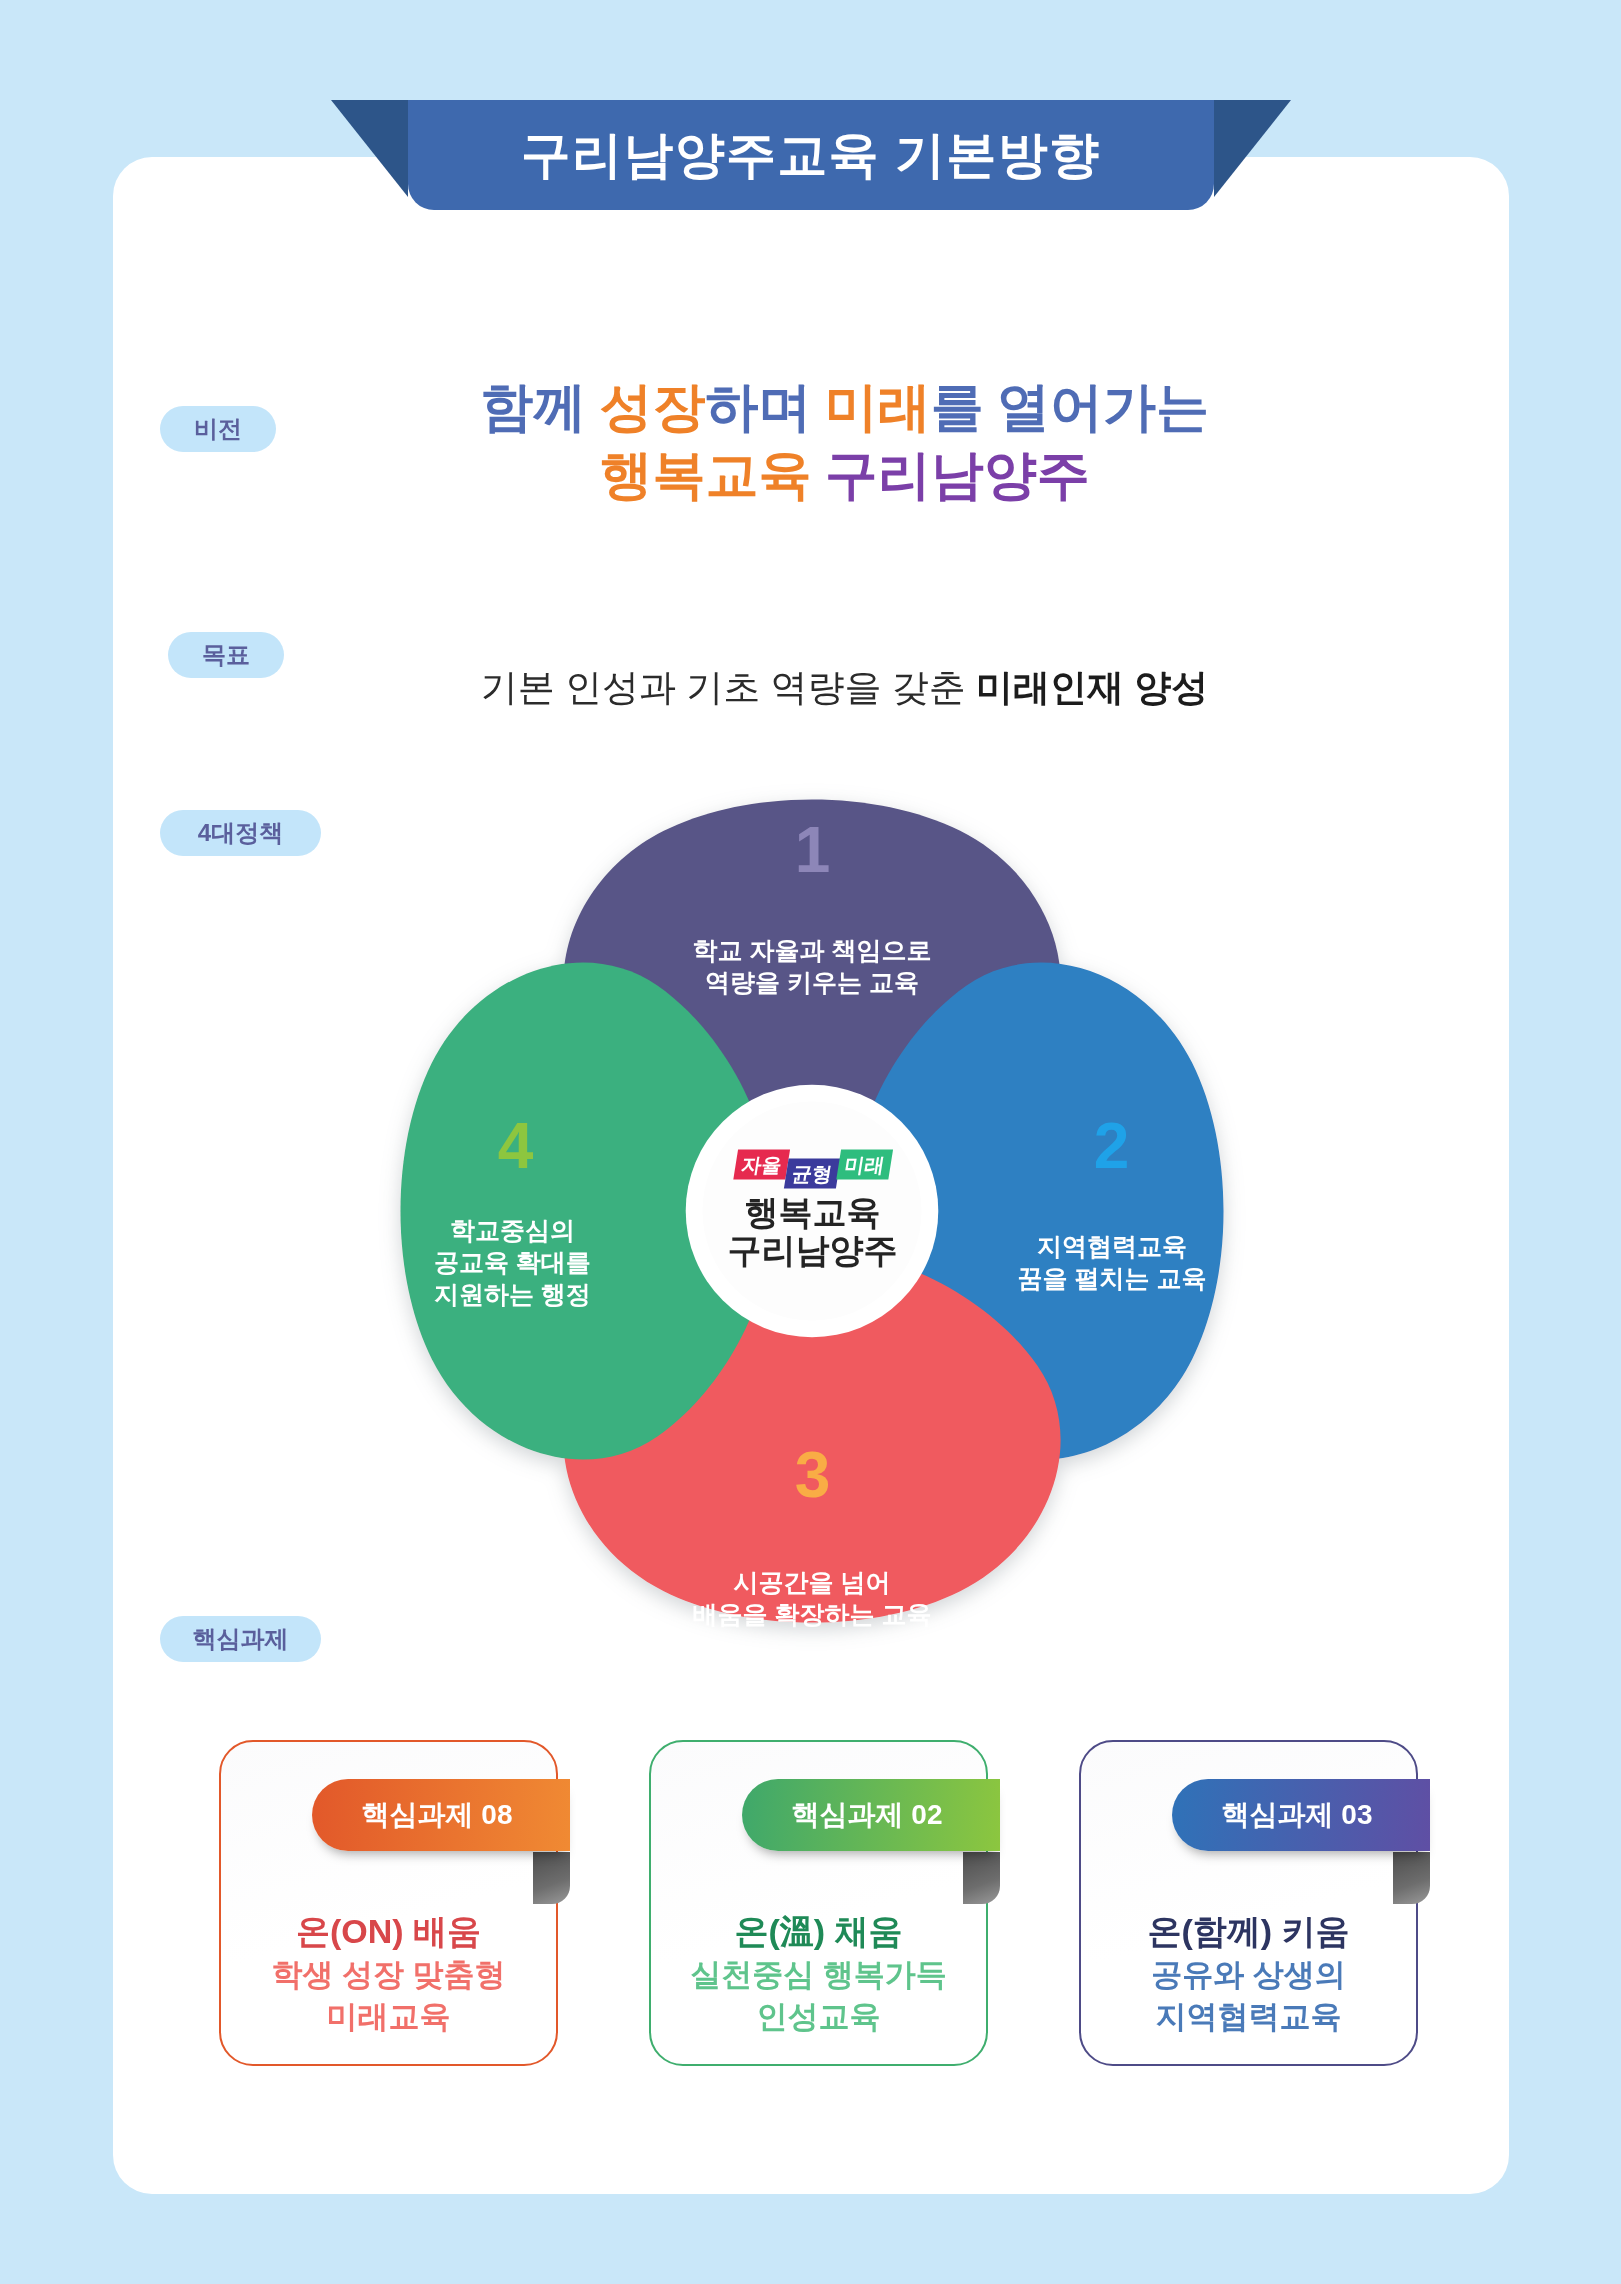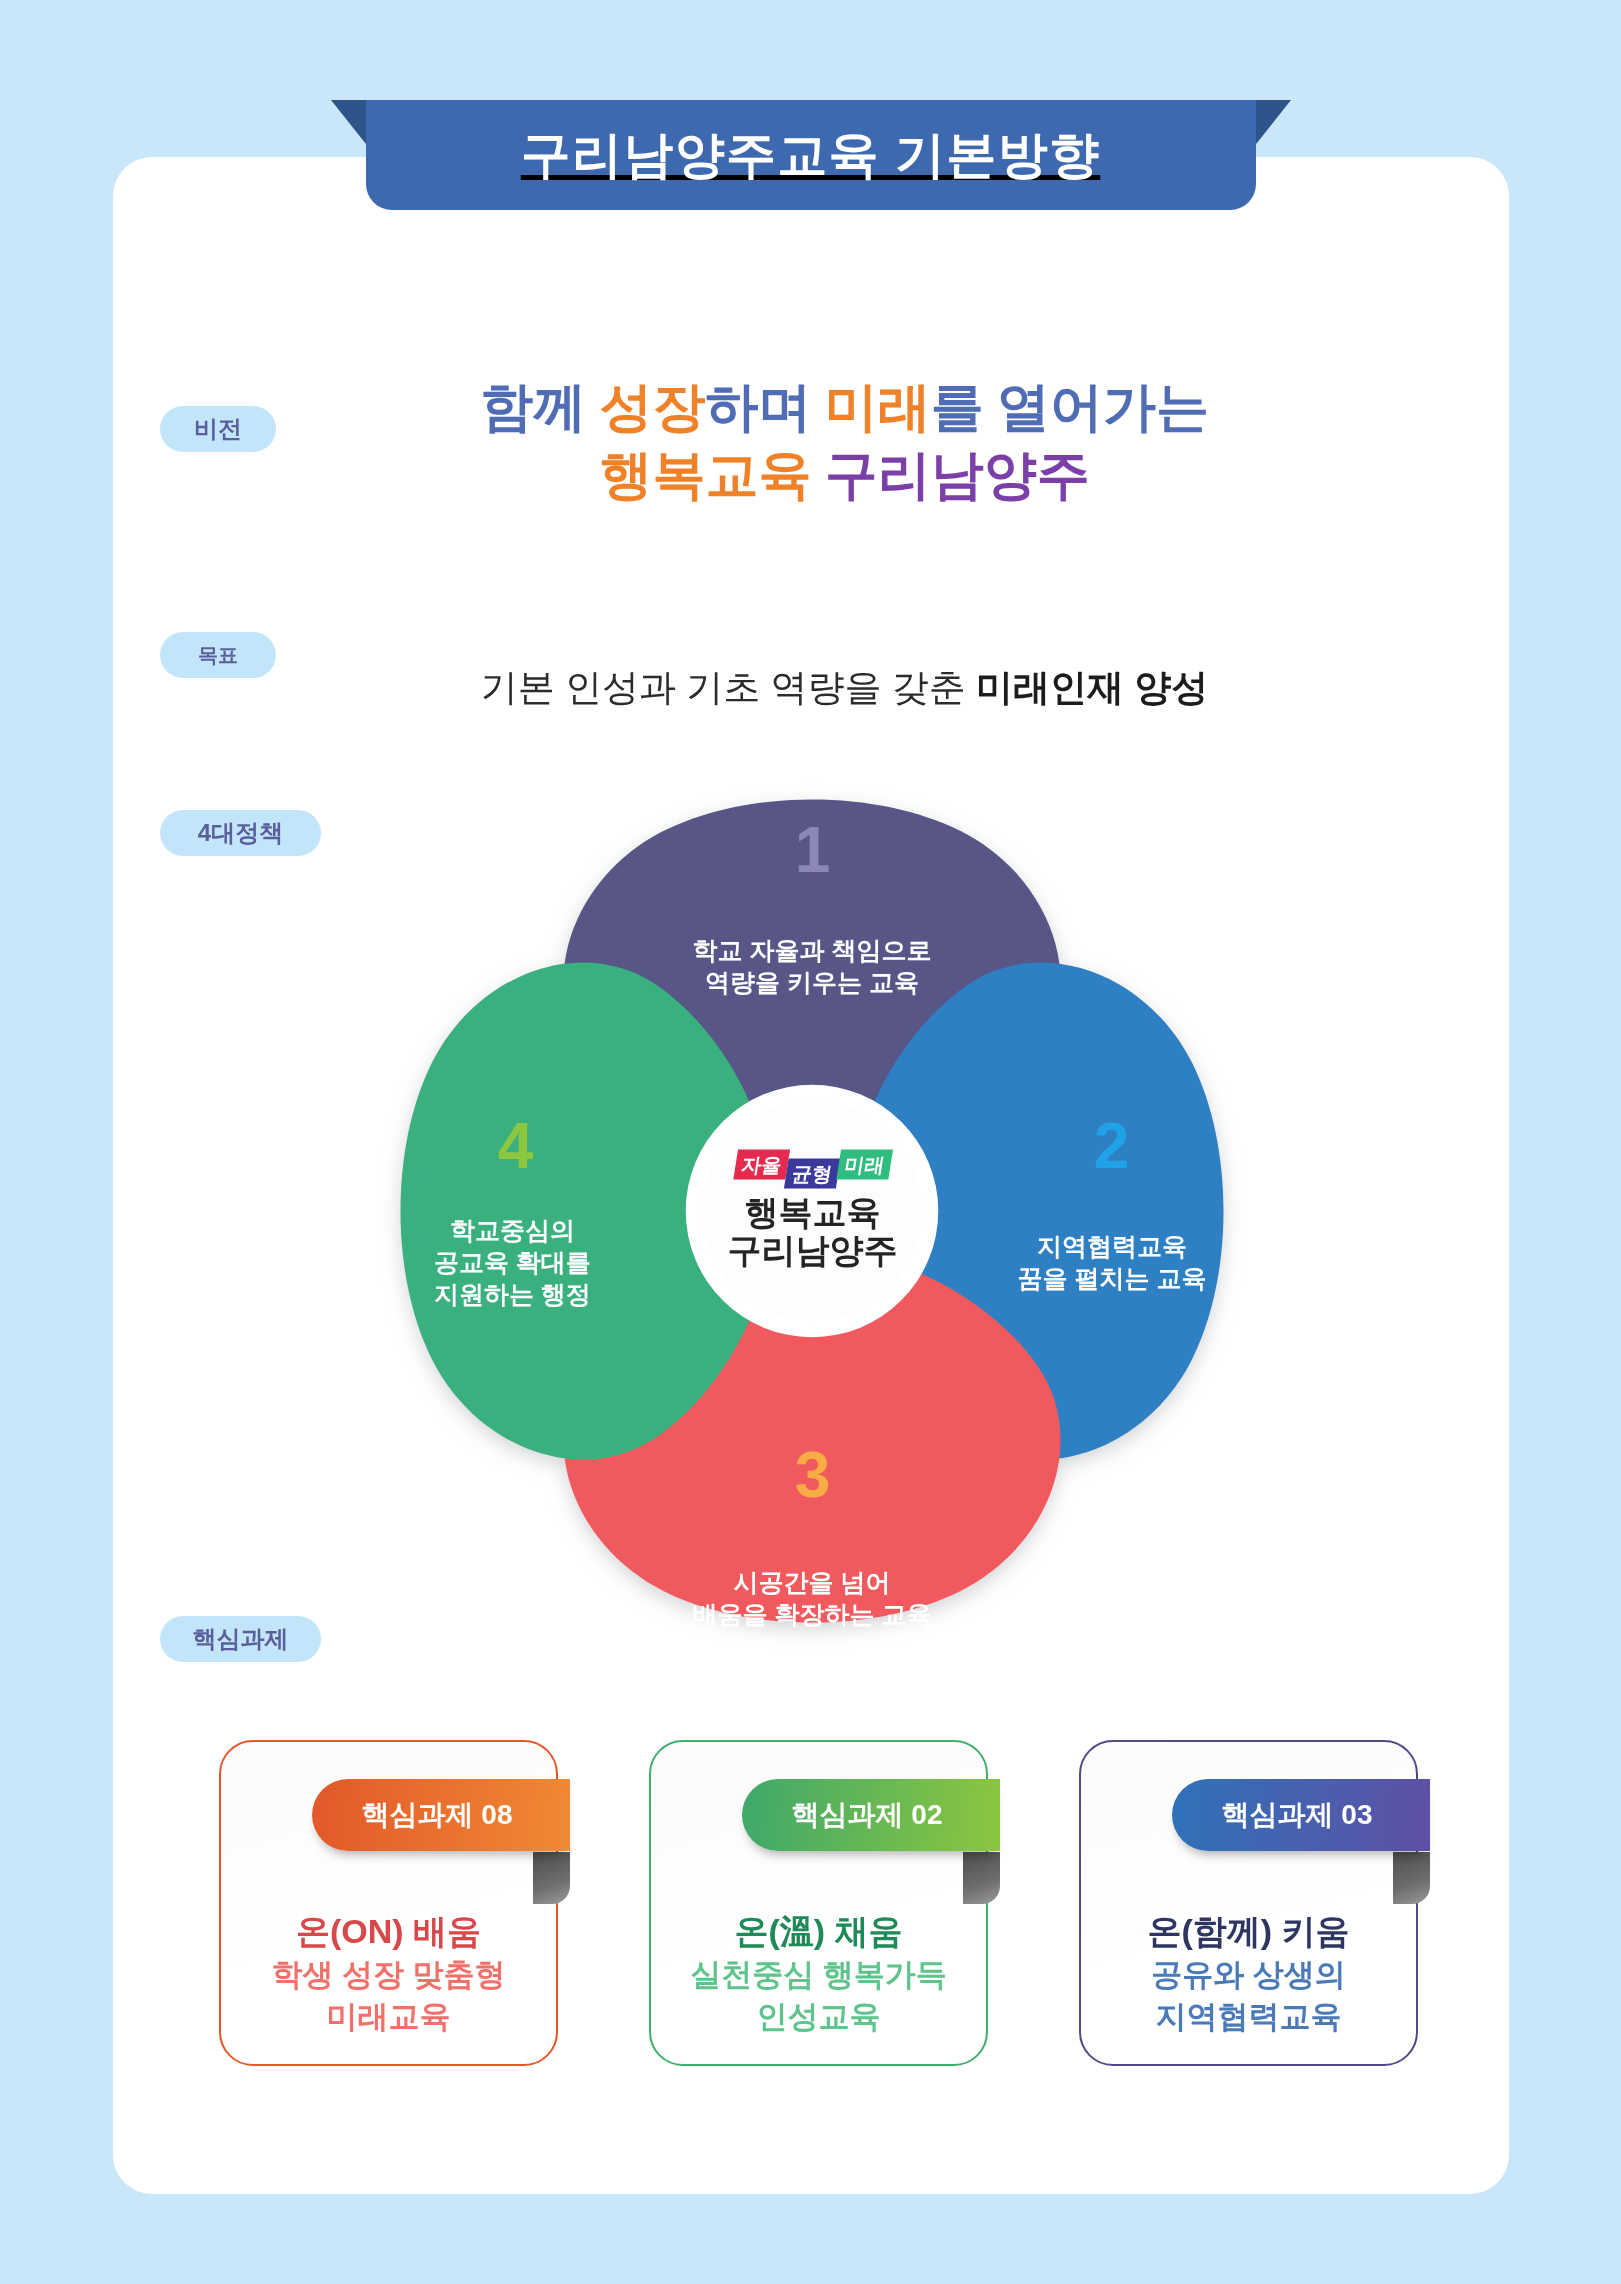--- a/index.html
+++ b/index.html
@@ -17,26 +17,25 @@
     background:#ffffff;
     border-radius:39px;
   }
 
   
   .ribbon-wrap{
     position:absolute;left:0;right:0;top:100px;height:122px;
   }
   .ribbon{
     position:absolute;left:50%;top:0;transform:translateX(-50%);
-    width:890px;height:110px;
+    width:806px;height:110px;
     background:#3e69ae;
     border-radius:0 0 26px 26px;
     display:flex;align-items:center;justify-content:center;
     z-index:3;
-    text-decoration:underline;
   }
   .ribbon-title{
     color:#ffffff;font-size:50px;font-weight:bold;letter-spacing:1.3px;
     line-height:1;
   }
   .ribbon-tail{
     position:absolute;top:0;width:0;height:0;z-index:2;
   }
   .ribbon-tail.left{
     left:50%;margin-left:-480px;
@@ -53,21 +52,21 @@
   .pill{
     position:absolute;
     background:#c3e5fa;
     color:#5a5f9c;
     font-weight:bold;
     display:flex;align-items:center;justify-content:center;
     border-radius:26px;
     line-height:1;
   }
   #pill-vision{left:160px;top:406px;width:116px;height:46px;font-size:24px;}
-  #pill-goal{left:160px;top:632px;width:116px;height:46px;font-size:20px;}
+  #pill-goal{left:168px;top:632px;width:116px;height:46px;font-size:24px;}
   #pill-policy{left:160px;top:810px;width:161px;height:46px;font-size:24px;}
   #pill-tasks{left:160px;top:1616px;width:161px;height:46px;font-size:24px;}
 
   
   .vision-block{
     position:absolute;left:361px;top:374px;width:967px;text-align:center;
   }
   .vision-line{
     font-size:53px;font-weight:bold;line-height:1.28;white-space:nowrap;font-family:Liberation Serif, serif;
   }

